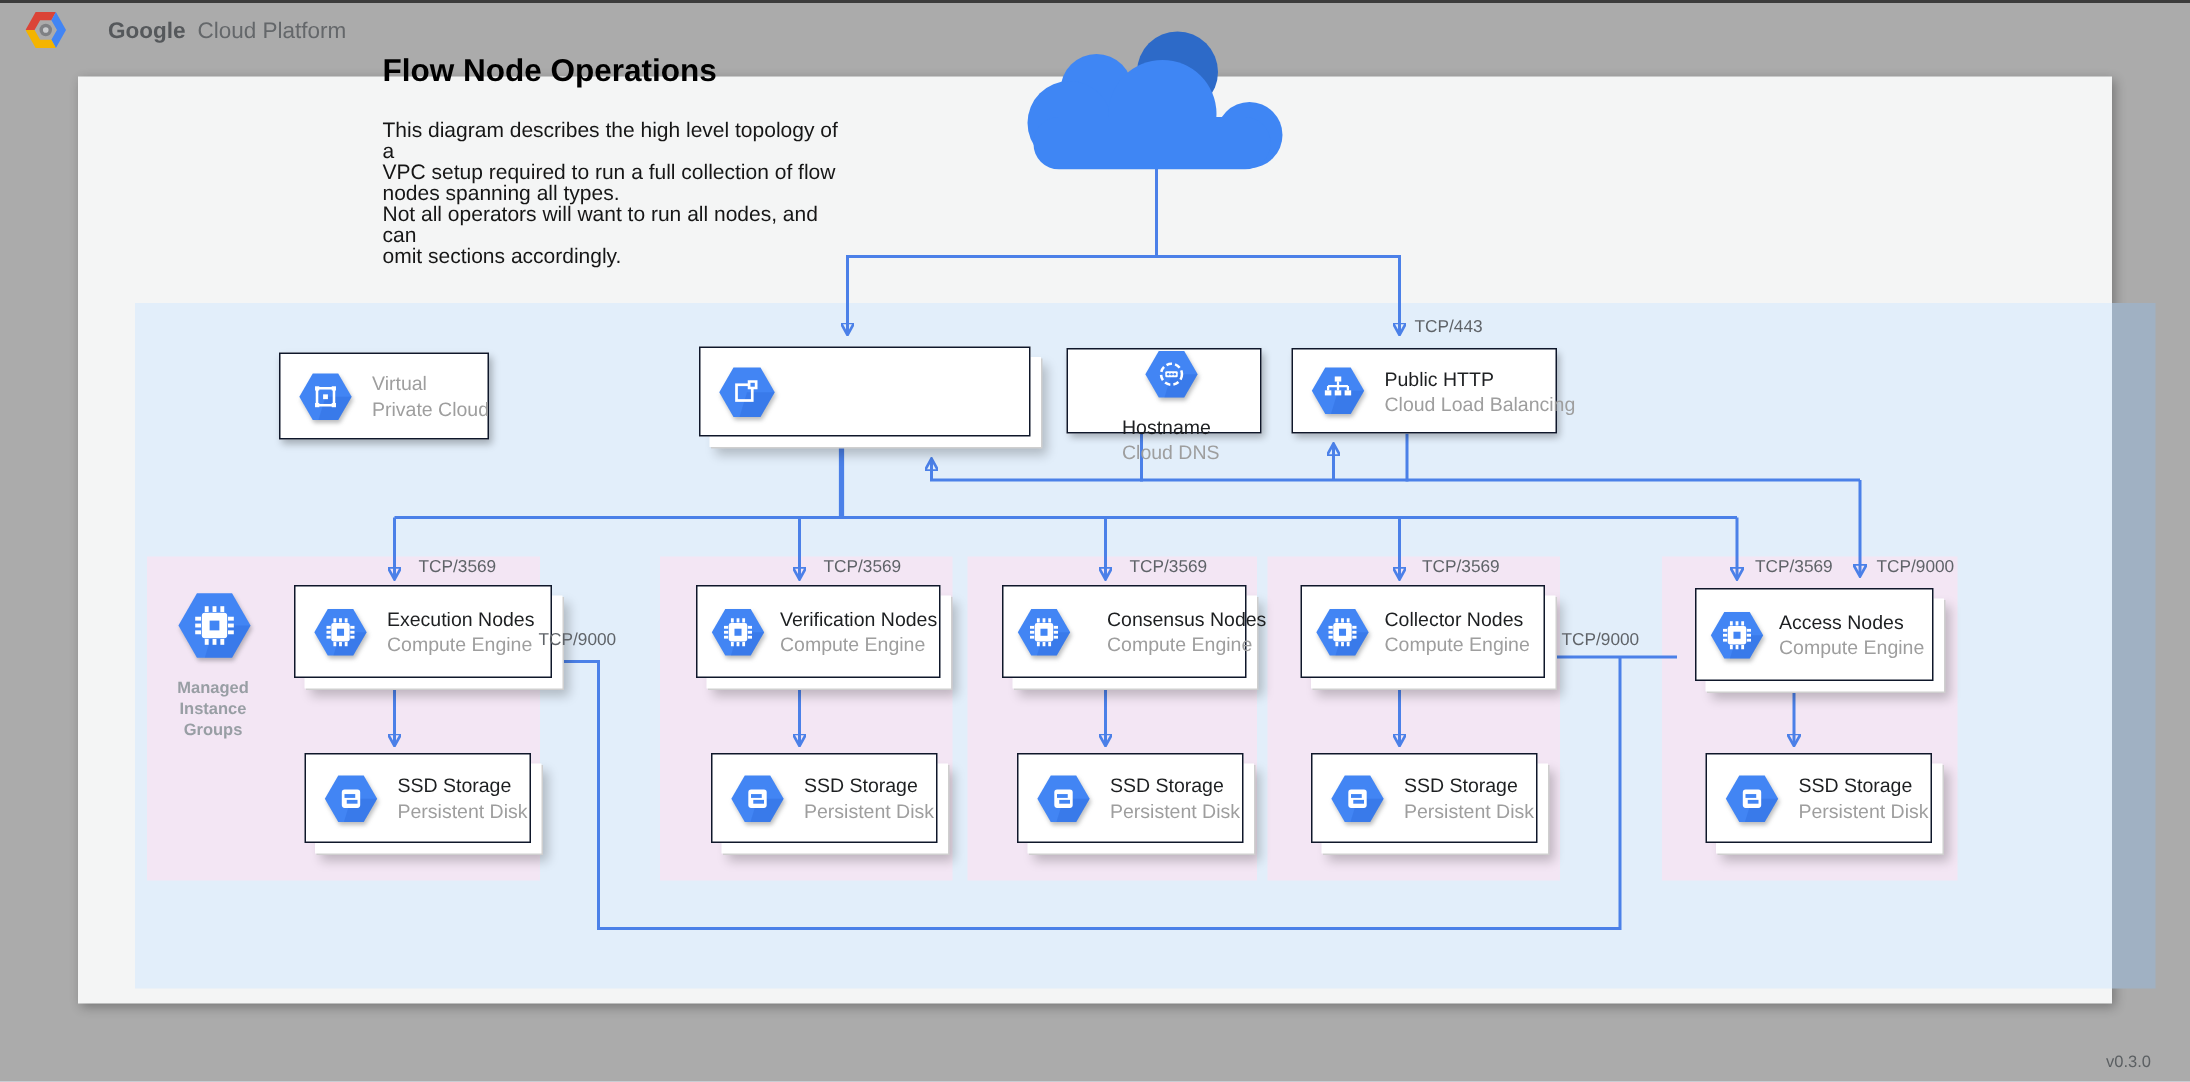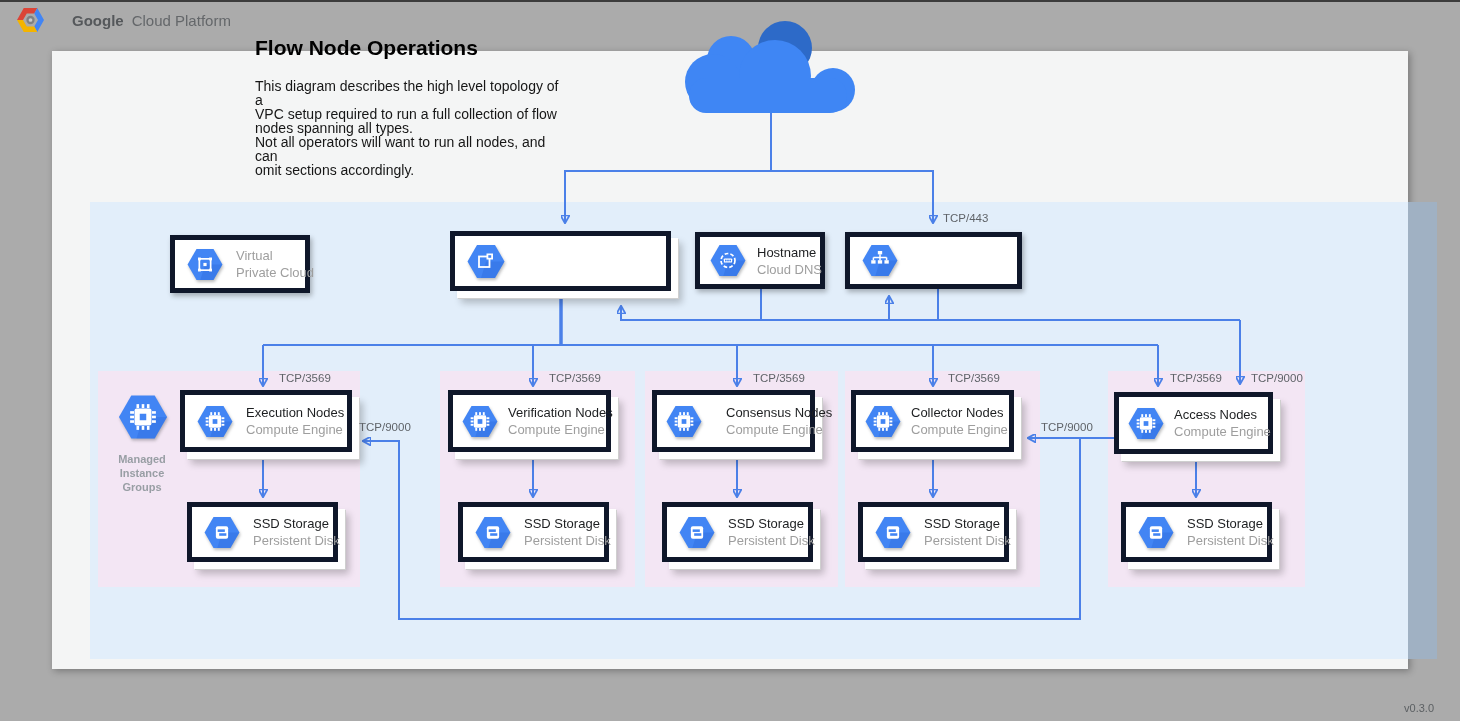--- a/index.html
+++ b/index.html
@@ -19,22 +19,22 @@
   #canvas{left:52px;top:51px;width:1356px;height:618px;background:#f4f5f5;box-shadow:2px 2px 7px rgba(0,0,0,.3);z-index:1;}
   #vpc-region{left:90px;top:202px;width:1318px;height:457px;background:#e2eefa;z-index:2;}
   #vpc-overhang{left:1408px;top:202px;width:29px;height:457px;background:#a0b1c3;z-index:2;}
   .group{position:absolute;top:371px;height:216px;background:#f3e6f4;z-index:3;}
   
   #title{left:255px;top:36px;font-size:21px;font-weight:700;color:#000000;z-index:8;white-space:nowrap;}
   #desc{left:255px;top:79px;width:310px;font-size:14px;line-height:14px;color:#161616;white-space:pre-line;z-index:8;}
   #version{right:26px;top:702px;font-size:11px;color:#5c6063;z-index:8;}
   .tcp{position:absolute;font-size:11.5px;color:#5f6368;white-space:nowrap;z-index:7;}
   
-  .card{position:absolute;background:#fff;border:5px solid #0f172a;box-sizing:border-box;
-        display:flex;align-items:center;padding-left:11px;gap:12px;z-index:5;}
+  .card{position:absolute;background:#fff;border:1px solid #0f172a;box-sizing:border-box;
+        display:flex;align-items:center;padding-left:11px;gap:12px;z-index:5;margin-left:16px;}
   .card.shadow1{box-shadow:2px 3px 5px rgba(0,0,0,.28);}
   .card.stacked{box-shadow:7px 7px 0 0 #fff,8px 8px 0 0 #cfcfcf,11px 12px 7px rgba(0,0,0,.22);}
   .card-title{font-size:13px;line-height:17px;color:#1d1f21;white-space:nowrap;}
   .card-sub{font-size:13px;line-height:17px;color:#9e9e9e;white-space:nowrap;}
   .hex{filter:drop-shadow(1.5px 2px 1.5px rgba(60,64,67,.35));flex:none;}
   
   #wires{left:0;top:0;z-index:4;}
   #wires path{stroke:#4b80e8;stroke-width:2;fill:none;}
   #wires path.thick{stroke-width:3.5;}
   #cloud{left:683px;top:18px;z-index:8;}
@@ -212,34 +212,38 @@
     <div class="card-sub">Private Cloud</div>
   </div>
 </div>
 
 <div class="card stacked" style="left:450px;top:231px;width:221px;height:60px;">
   <svg class="hex" width="40" height="35" viewBox="0 0 40 35">
       <use href="#sym-extip"></use>
     </svg>
 </div>
 
-<div class="card shadow1" style="left:695px;top:232px;width:130px;height:57px;padding-left:9px;gap:10px;">
+<div class="card shadow1" style="left:695px;top:232px;width:130px;height:57px;padding-left:9px;gap:10px;flex-direction:column;">
   <svg class="hex" width="38" height="33" viewBox="0 0 40 35">
       <use href="#sym-dns"></use>
     </svg>
   <div>
     <div class="card-title">Hostname</div>
     <div class="card-sub">Cloud DNS</div>
   </div>
 </div>
 
 <div class="card shadow1" style="left:845px;top:232px;width:177px;height:57px;">
   <svg class="hex" width="38" height="33" viewBox="0 0 40 35">
       <use href="#sym-lb"></use>
     </svg>
+  <div>
+    <div class="card-title">Public HTTP</div>
+    <div class="card-sub">Cloud Load Balancing</div>
+  </div>
 </div>
 
 <svg id="mig" class="abs hex" width="52" height="46" viewBox="0 0 40 35">
     <use href="#sym-chip"></use>
   </svg>
 <div id="mig-label" class="abs">Managed Instance Groups</div>
 
 <div class="card stacked" style="left:180px;top:390px;width:172px;height:62px;">
   <svg class="hex" width="38" height="33" viewBox="0 0 40 35">
       <use href="#sym-chip"></use>

